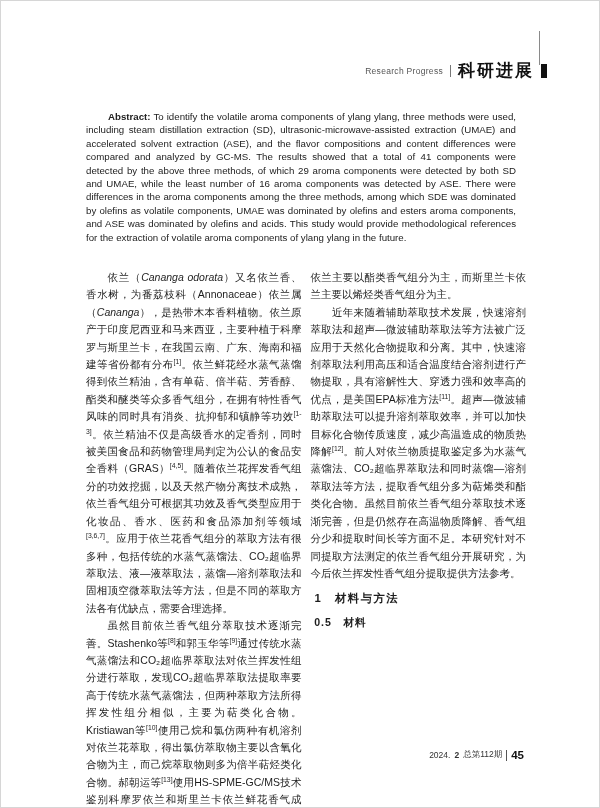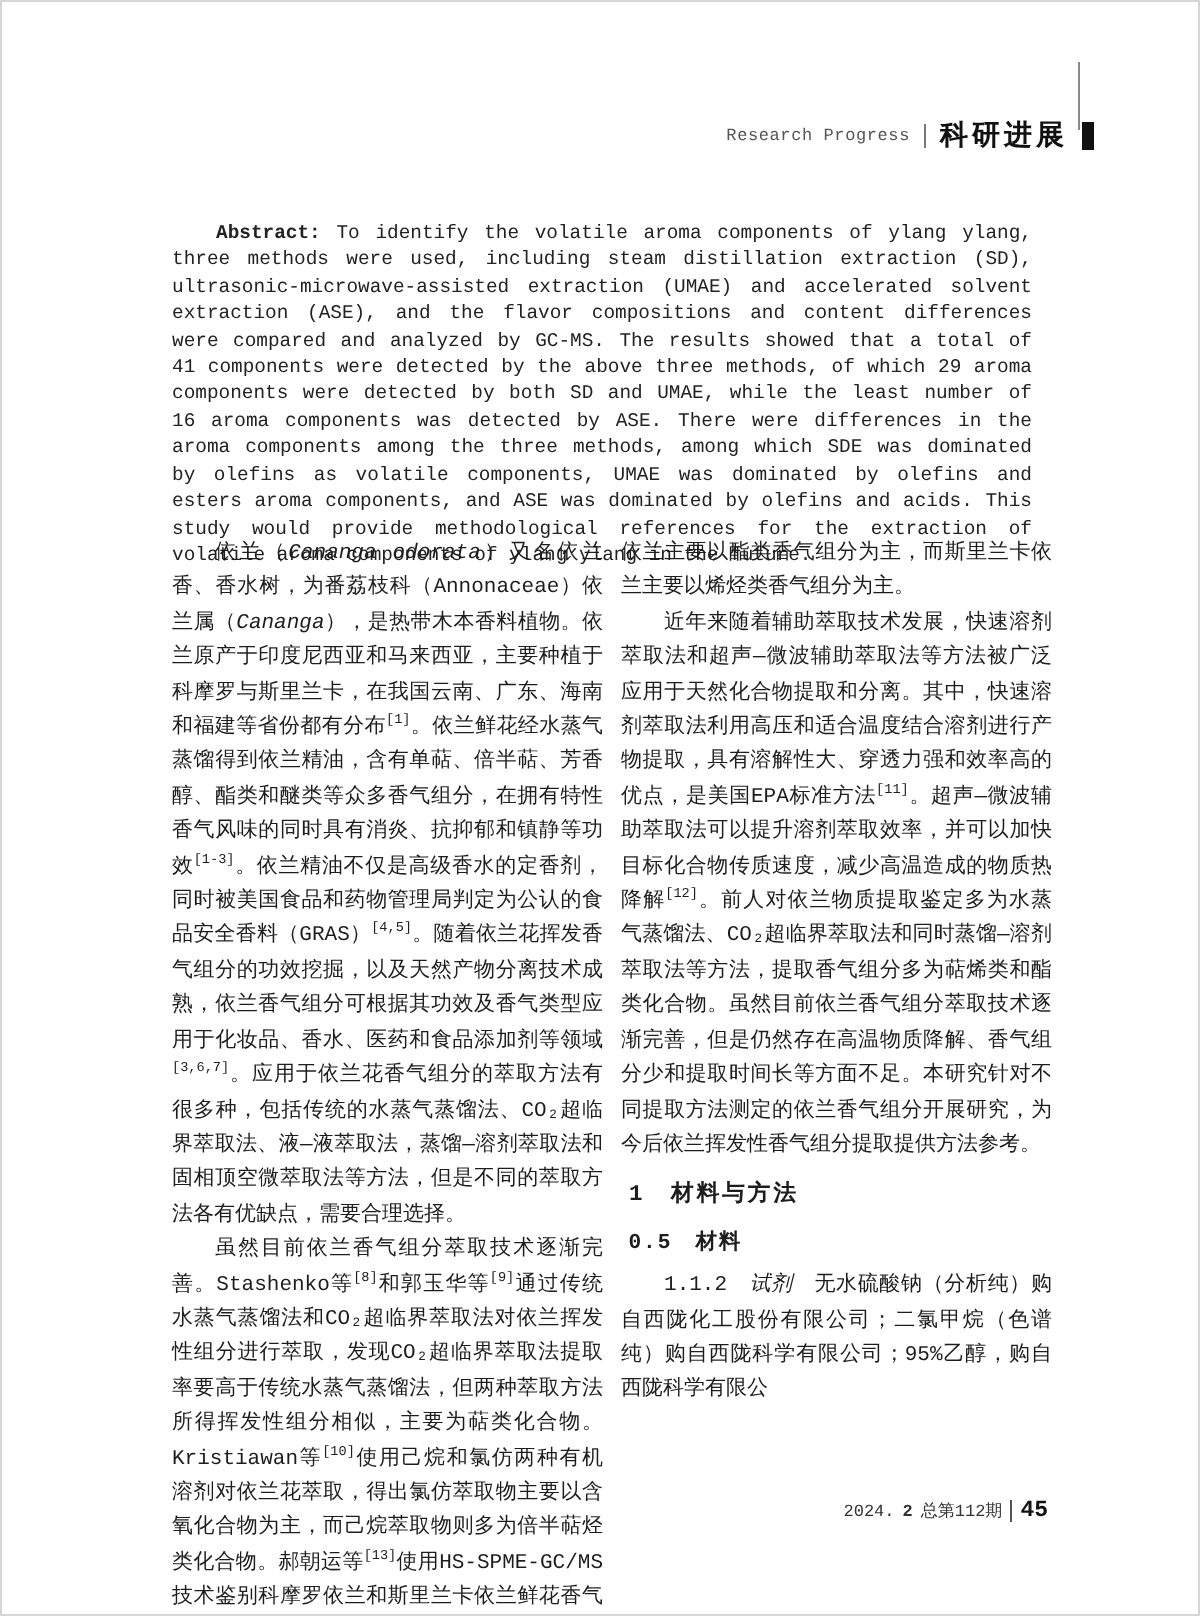--- a/index.html
+++ b/index.html
@@ -1,27 +1,27 @@
 <!DOCTYPE html>
 <html><head>
 <meta charset="utf-8">
 <style>
   html,body{margin:0;padding:0;background:#e9e9e9;}
   .page{
     width:600px;height:808px;margin:0 auto;background:#ffffff;
     position:relative;overflow:hidden;box-sizing:border-box;
     border:1px solid #d6d6d6;
-    font-family:Liberation Mono, monospace;color:#1d1d1d;
+    font-family:Liberation Sans, sans-serif;color:#1d1d1d;
   }
   
   .head-rule{position:absolute;top:30px;right:59px;width:1px;height:34px;background:#8a8a8a;}
   .header{position:absolute;top:58px;right:52px;display:flex;align-items:center;gap:7px;}
   .header .en{font-size:8.5px;color:#555;letter-spacing:.3px;}
   .header .sep{width:1px;height:12px;background:#777;}
-  .header .zh{font-size:14px;font-weight:bold;color:#111;letter-spacing:2px;}
+  .header .zh{font-size:17px;font-weight:bold;color:#111;letter-spacing:2px;}
   .header .block{width:6px;height:14px;background:#111;}
   
   .abstract{position:absolute;left:85px;top:99px;width:430px;
     font-size:9.7px;line-height:13.45px;text-align:justify;color:#222;}
   .abstract .first{text-indent:22px;}
   .abstract b{font-weight:bold;}
   .keywords{position:absolute;left:85px;top:235px;width:430px;
     font-size:9.7px;line-height:13.4px;text-indent:22px;color:#222;}
   
   .cols{position:absolute;left:85px;top:268px;width:440px;display:flex;gap:9px;}
@@ -59,21 +59,20 @@
   <div class="cols">
     <div class="col">
       <p class="para"><span>依兰（</span><span class="i">Cananga odorata</span><span>）又名依兰香、香水树，为番荔枝科（Annonaceae）依兰属（</span><span class="i">Cananga</span><span>），是热带木本香料植物。依兰原产于印度尼西亚和马来西亚，主要种植于科摩罗与斯里兰卡，在我国云南、广东、海南和福建等省份都有分布</span><sup>[1]</sup><span>。依兰鲜花经水蒸气蒸馏得到依兰精油，含有单萜、倍半萜、芳香醇、酯类和醚类等众多香气组分，在拥有特性香气风味的同时具有消炎、抗抑郁和镇静等功效</span><sup>[1-3]</sup><span>。依兰精油不仅是高级香水的定香剂，同时被美国食品和药物管理局判定为公认的食品安全香料（GRAS）</span><sup>[4,5]</sup><span>。随着依兰花挥发香气组分的功效挖掘，以及天然产物分离技术成熟，依兰香气组分可根据其功效及香气类型应用于化妆品、香水、医药和食品添加剂等领域</span><sup>[3,6,7]</sup><span>。应用于依兰花香气组分的萃取方法有很多种，包括传统的水蒸气蒸馏法、CO₂超临界萃取法、液—液萃取法，蒸馏—溶剂萃取法和固相顶空微萃取法等方法，但是不同的萃取方法各有优缺点，需要合理选择。</span></p>
       <p class="para"><span>虽然目前依兰香气组分萃取技术逐渐完善。Stashenko等</span><sup>[8]</sup><span>和郭玉华等</span><sup>[9]</sup><span>通过传统水蒸气蒸馏法和CO₂超临界萃取法对依兰挥发性组分进行萃取，发现CO₂超临界萃取法提取率要高于传统水蒸气蒸馏法，但两种萃取方法所得挥发性组分相似，主要为萜类化合物。Kristiawan等</span><sup>[10]</sup><span>使用己烷和氯仿两种有机溶剂对依兰花萃取，得出氯仿萃取物主要以含氧化合物为主，而己烷萃取物则多为倍半萜烃类化合物。郝朝运等</span><sup>[13]</sup><span>使用HS-SPME-GC/MS技术鉴别科摩罗依兰和斯里兰卡依兰鲜花香气成分，得出科摩罗</span></p>
     </div>
     <div class="col">
       <p class="para noindent">依兰主要以酯类香气组分为主，而斯里兰卡依兰主要以烯烃类香气组分为主。</p>
       <p class="para"><span>近年来随着辅助萃取技术发展，快速溶剂萃取法和超声—微波辅助萃取法等方法被广泛应用于天然化合物提取和分离。其中，快速溶剂萃取法利用高压和适合温度结合溶剂进行产物提取，具有溶解性大、穿透力强和效率高的优点，是美国EPA标准方法</span><sup>[11]</sup><span>。超声—微波辅助萃取法可以提升溶剂萃取效率，并可以加快目标化合物传质速度，减少高温造成的物质热降解</span><sup>[12]</sup><span>。前人对依兰物质提取鉴定多为水蒸气蒸馏法、CO₂超临界萃取法和同时蒸馏—溶剂萃取法等方法，提取香气组分多为萜烯类和酯类化合物。虽然目前依兰香气组分萃取技术逐渐完善，但是仍然存在高温物质降解、香气组分少和提取时间长等方面不足。本研究针对不同提取方法测定的依兰香气组分开展研究，为今后依兰挥发性香气组分提取提供方法参考。</span></p>
       <p class="h1">1　材料与方法</p>
       <p class="h2">0.5　材料</p>
-      <p class="para"><span>1.1.2　</span><span class="i">试剂</span><span>　无水硫酸钠（分析纯）购自西陇化工股份有限公司；二氯甲烷（色谱纯）购自西陇科学有限公司；95%乙醇，购自西陇科学有限公</span></p>
     </div>
   </div>
 
   <div class="footer">
     <span>2024.</span>
     <span class="b">2</span>
     <span>总第112期</span>
     <span class="bar"></span>
     <span class="pageno">45</span>
   </div>

